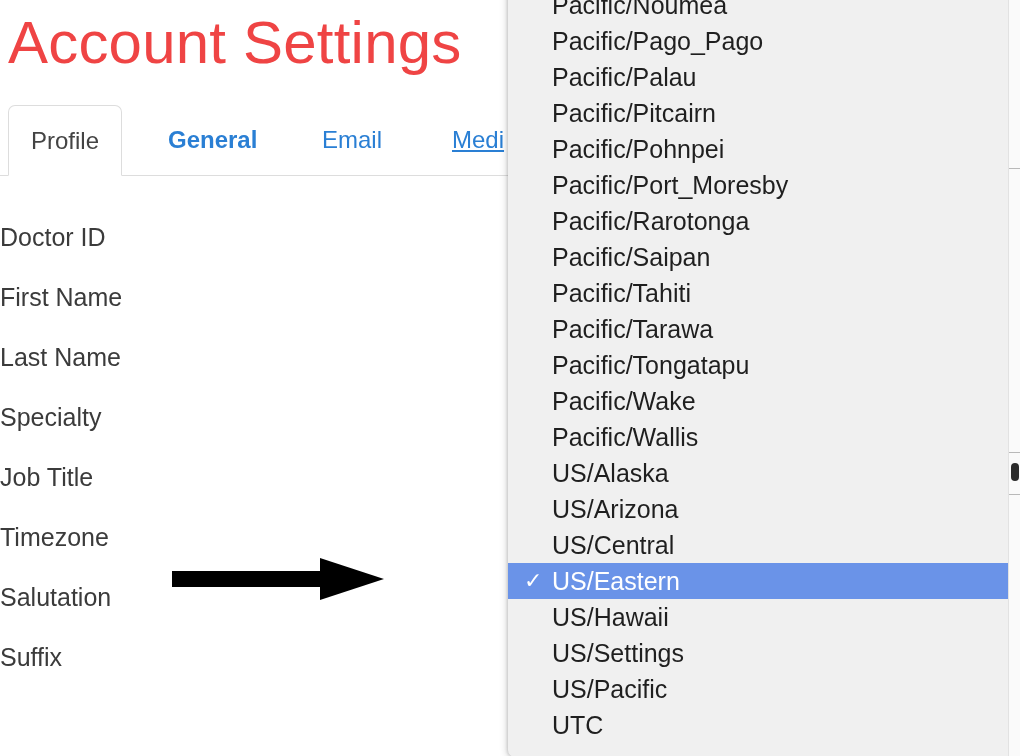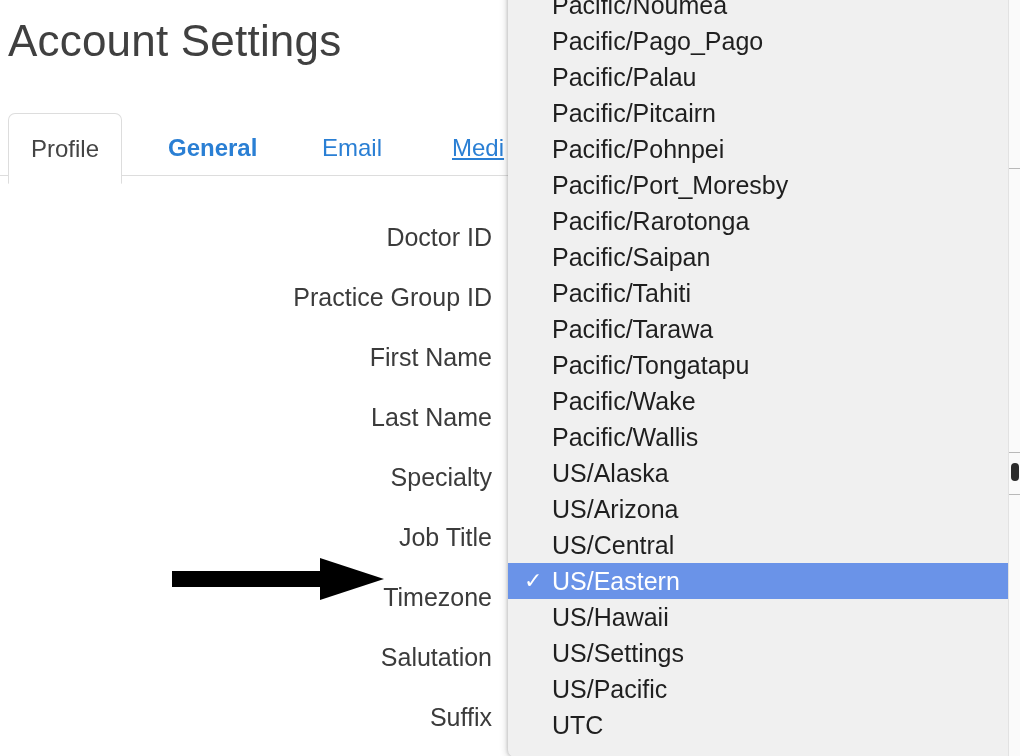--- a/index.html
+++ b/index.html
@@ -18,24 +18,24 @@
     width: 1020px;
     height: 756px;
     background: #ffffff;
     overflow: hidden;
   }
 
   
   #page-title {
     position: absolute;
     left: 8px;
-    top: 16px;
-    font-size: 44px;
+    top: 8px;
+    font-size: 60px;
     font-weight: 300;
-    color: #404040;
+    color: #ef4444;
     letter-spacing: 0.2px;
     white-space: nowrap;
   }
 
   
   #tabs {
     position: absolute;
     left: 0px;
     top: 105px;
     width: 1020px;
@@ -44,21 +44,21 @@
   #tabs-baseline {
     position: absolute;
     left: 0;
     top: 70px;
     width: 1020px;
     height: 1px;
     background: #dddddd;
   }
   .tab {
     position: absolute;
-    top: 8px;
+    top: 0;
     height: 71px;
     line-height: 70px;
     font-size: 24px;
     color: #2a7fd4;
     white-space: nowrap;
     box-sizing: border-box;
   }
   .tab.active {
     color: #444444;
     background: #ffffff;
@@ -75,21 +75,20 @@
   #form-labels {
     position: absolute;
     left: 0;
     top: 207px;
     width: 492px;
   }
   .form-row {
     height: 60px;
     display: flex;
     align-items: center;
-    justify-content: flex-end;
   }
   .form-label {
     font-size: 25px;
     color: #3b3b3b;
     white-space: nowrap;
     text-align: right;
   }
 
   
   #pointer-arrow {
@@ -233,23 +232,20 @@
     <div class="tab plain" style="left:1010px;">
       <span>U</span>
     </div>
   </div>
 
   <div id="form-labels">
     <div class="form-row">
       <div class="form-label">Doctor ID</div>
     </div>
     <div class="form-row">
-      <div class="form-label">Practice Group ID</div>
-    </div>
-    <div class="form-row">
       <div class="form-label">First Name</div>
     </div>
     <div class="form-row">
       <div class="form-label">Last Name</div>
     </div>
     <div class="form-row">
       <div class="form-label">Specialty</div>
     </div>
     <div class="form-row">
       <div class="form-label">Job Title</div>

